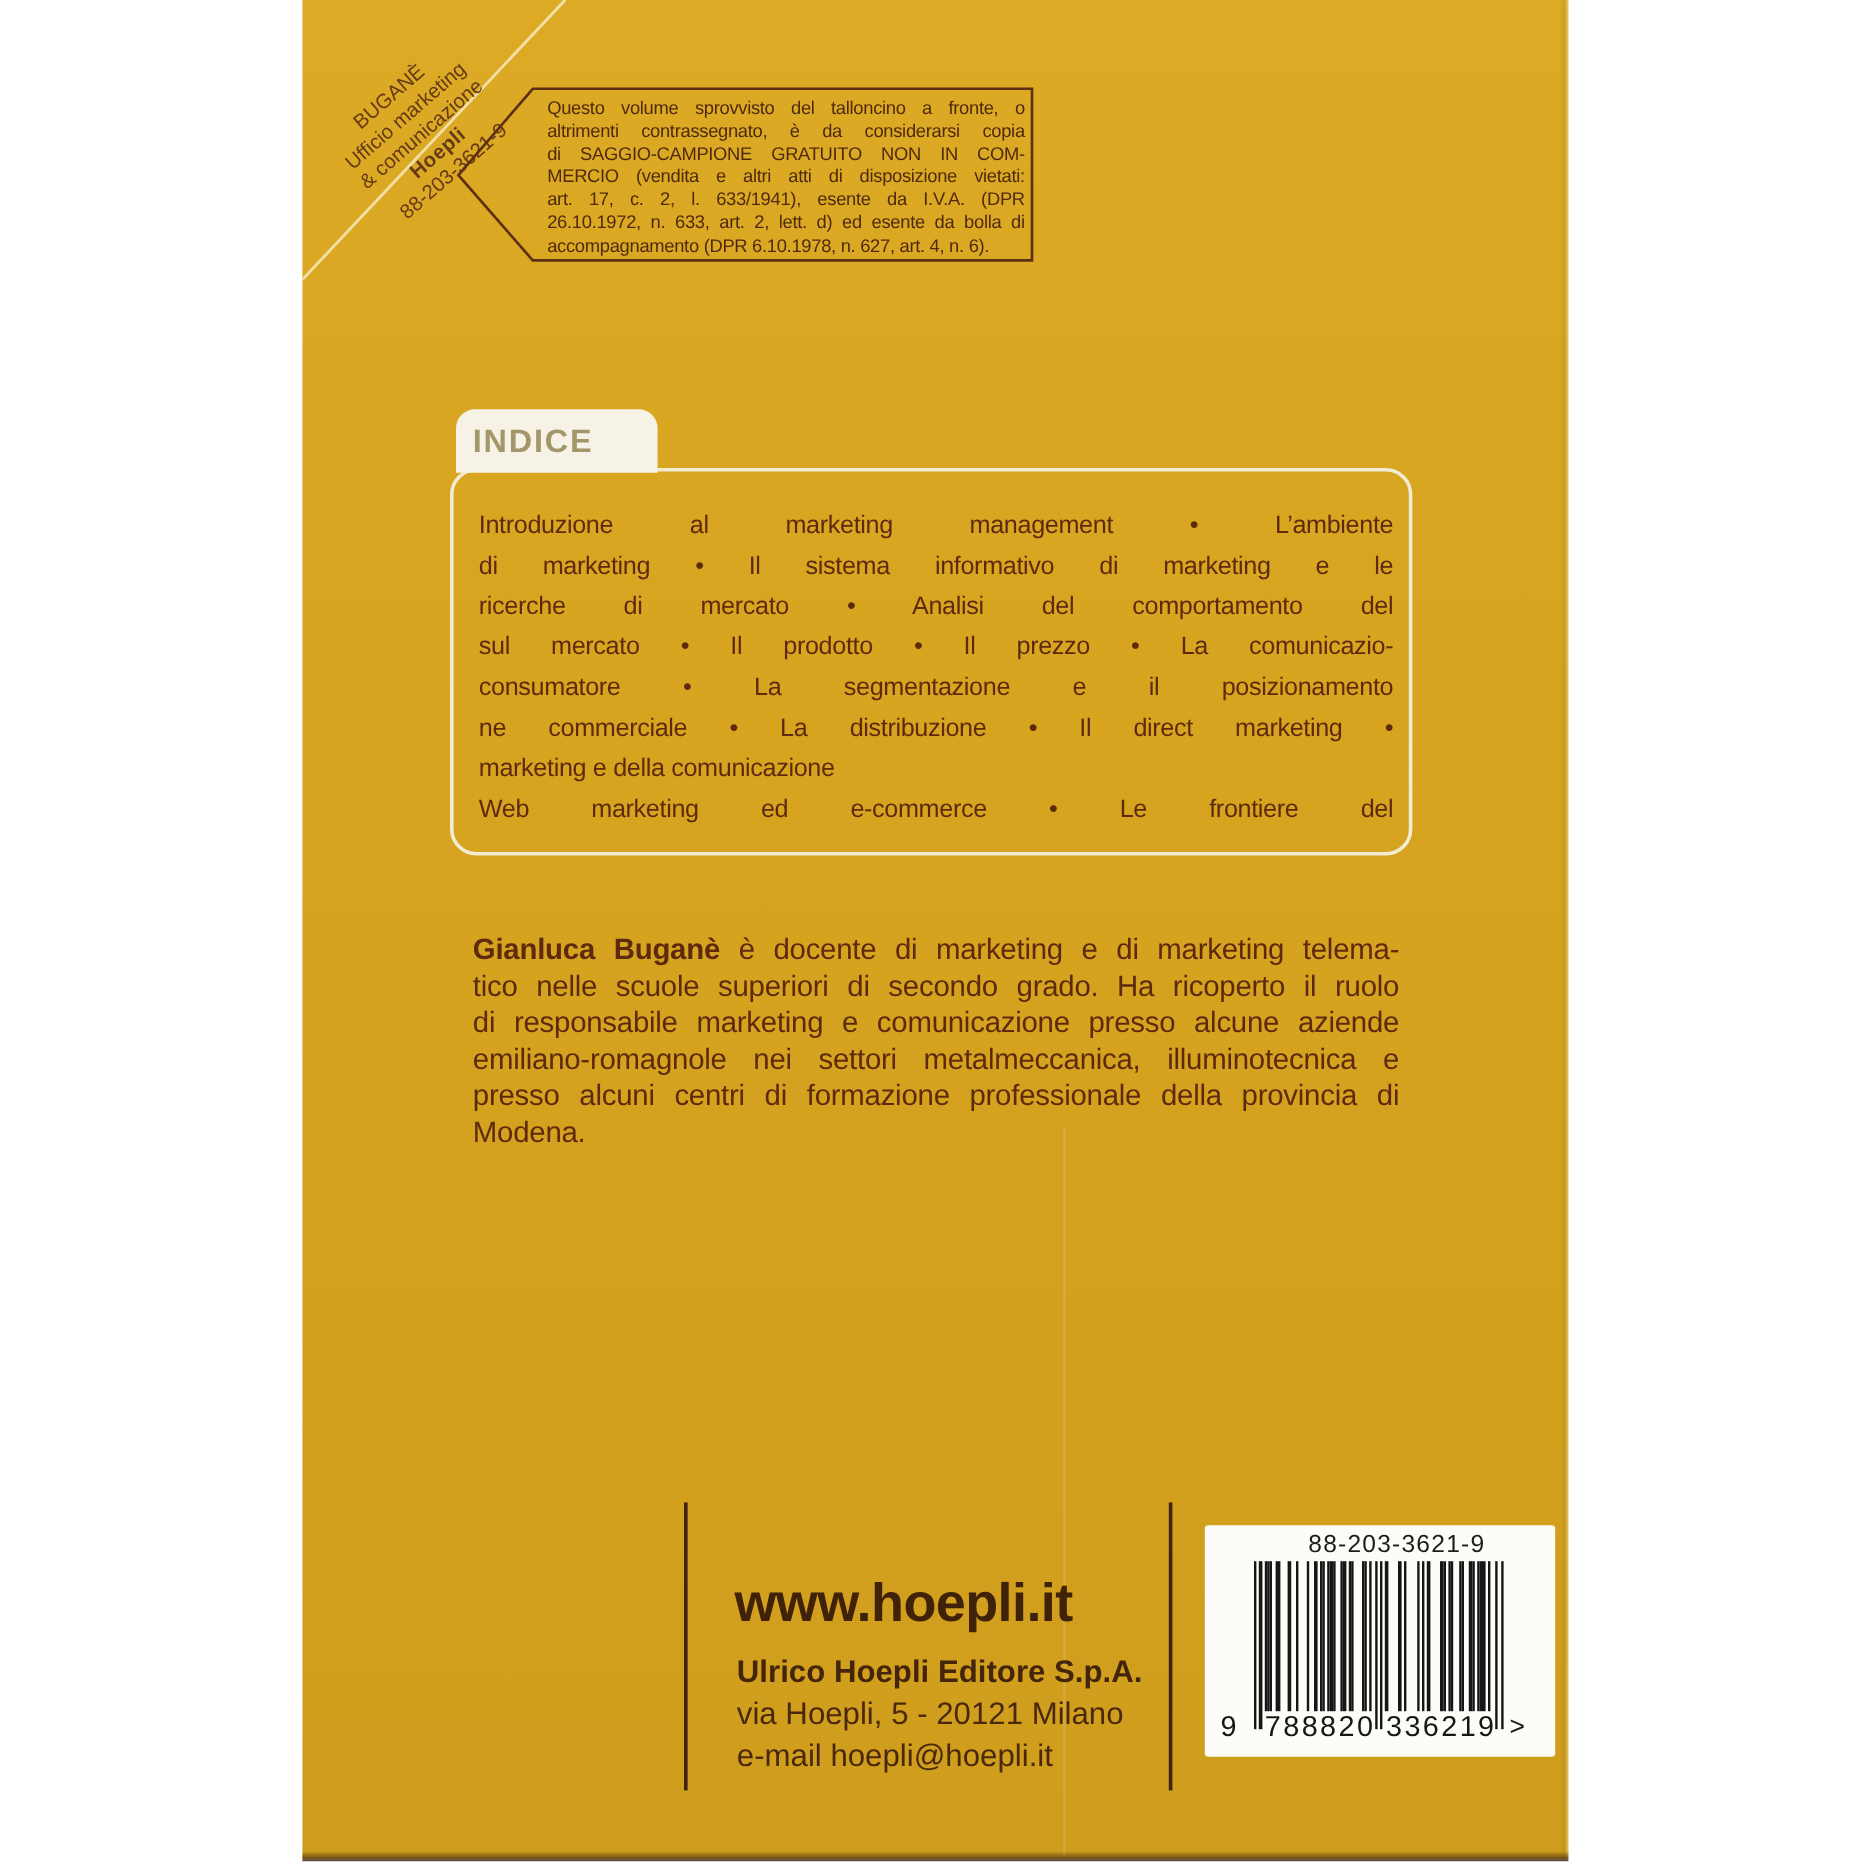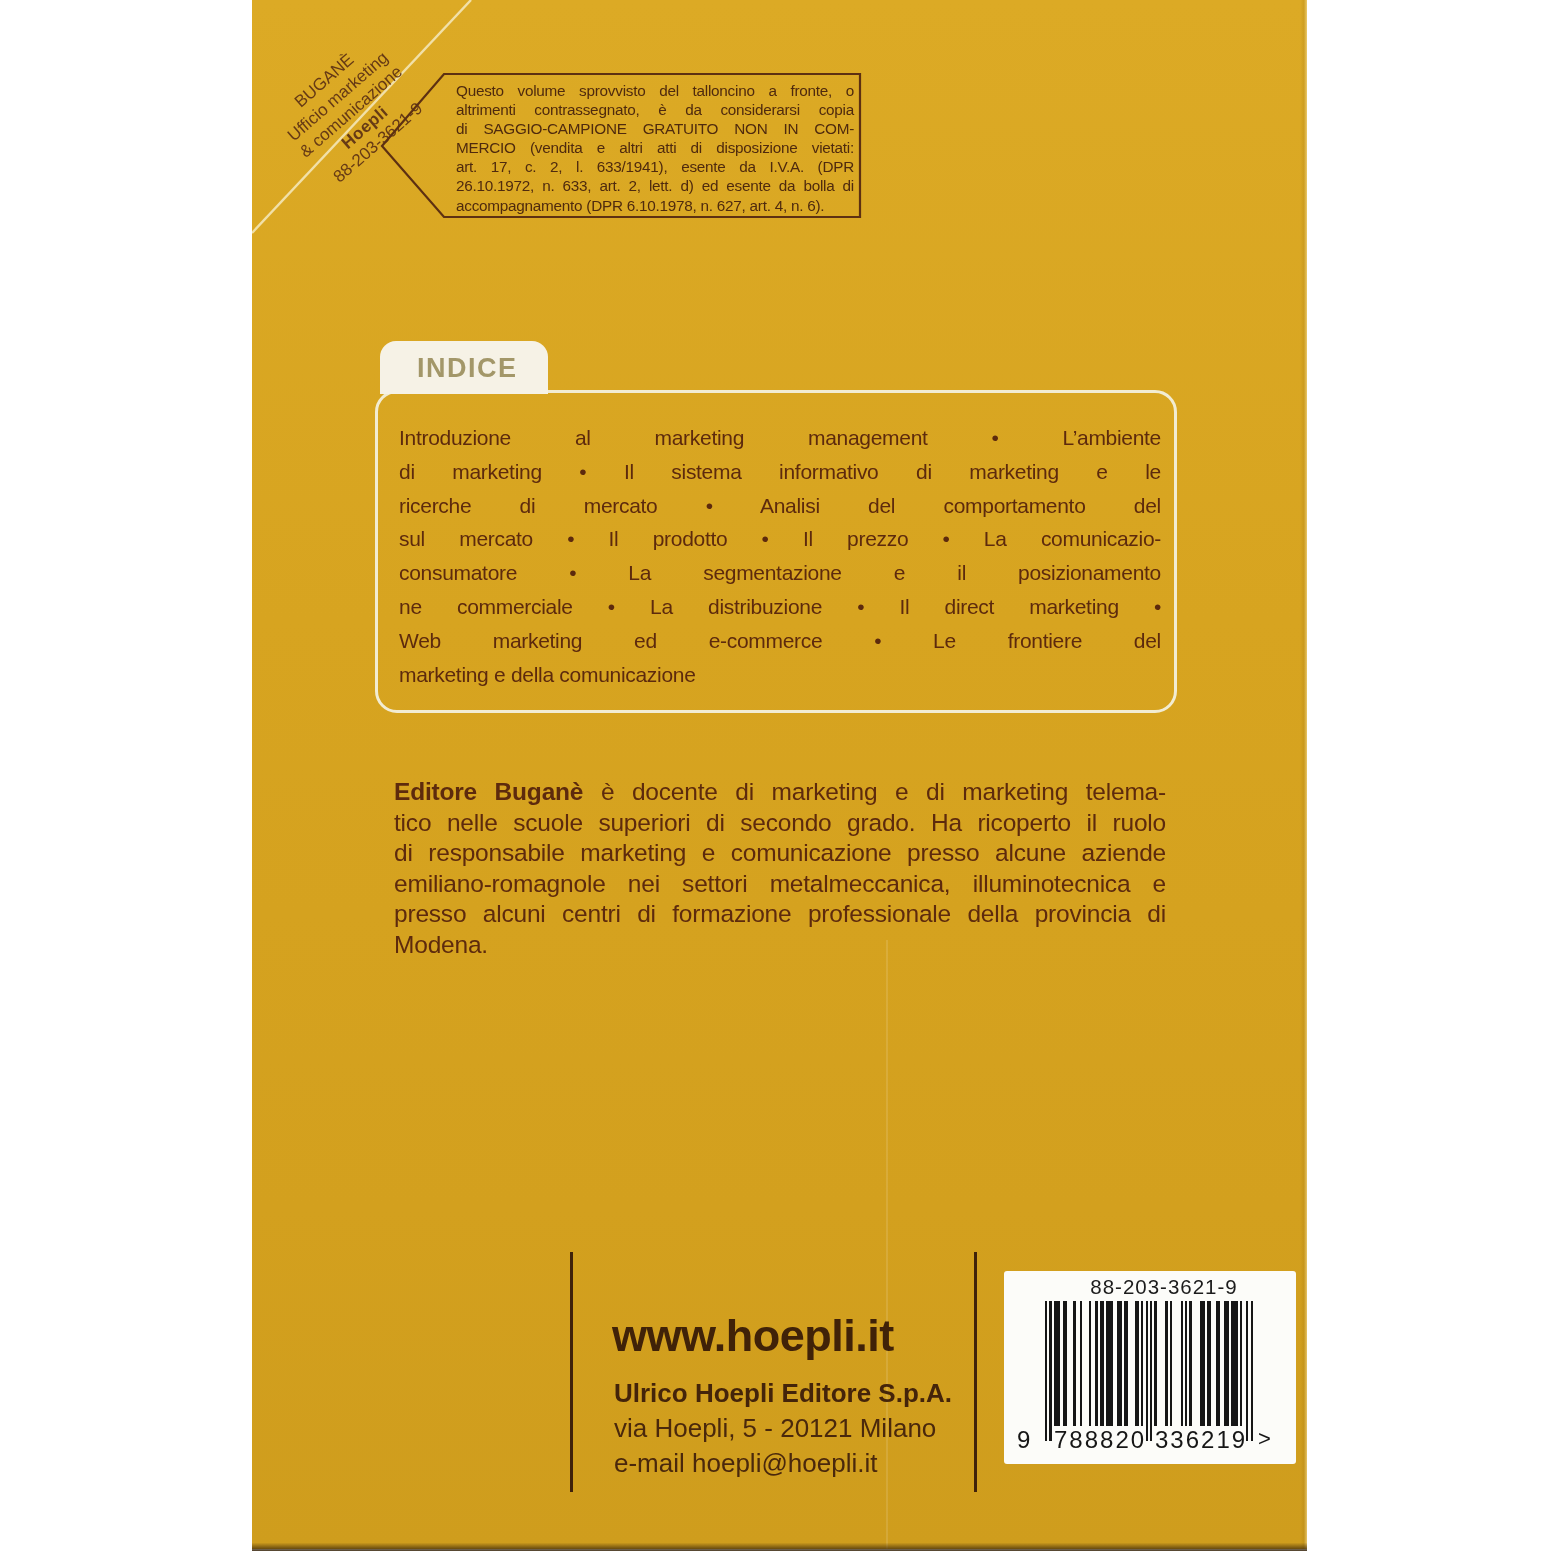--- a/index.html
+++ b/index.html
@@ -49,21 +49,21 @@
 
   
   #indice-box{
     position:absolute;left:123px;top:390px;width:802px;height:323px;
     border:3px solid #f2ecd2;border-radius:22px;box-sizing:border-box;
   }
   #indice-tab{
     position:absolute;left:128px;top:341px;width:168px;height:53px;
     background:#f6f2e6;border-radius:16px 16px 0 0;
     color:#a39769;font-weight:700;font-size:27px;letter-spacing:1.5px;
-    line-height:55px;padding-left:37px;box-sizing:border-box;
+    line-height:55px;padding-left:14px;box-sizing:border-box;
   }
   #indice-text{
     position:absolute;left:147px;top:421px;width:762px;
     color:#5d2a0d;font-size:21px;line-height:33.8px;letter-spacing:-0.3px;
   }
 
   
   #bio-text{
     position:absolute;left:142px;top:777px;width:772px;
     color:#5d2a0d;font-size:24.5px;line-height:30.5px;letter-spacing:-0.2px;
@@ -157,26 +157,26 @@
 
   <div id="indice-box"></div>
   <div id="indice-tab">INDICE</div>
   <div id="indice-text" class="force-justify">
       <div class="line">Introduzione al marketing management • L’ambiente</div>
       <div class="line">di marketing • Il sistema informativo di marketing e le</div>
       <div class="line">ricerche di mercato • Analisi del comportamento del</div>
       <div class="line">sul mercato • Il prodotto • Il prezzo • La comunicazio-</div>
       <div class="line">consumatore •  La segmentazione e il posizionamento</div>
       <div class="line">ne commerciale • La distribuzione • Il direct marketing •</div>
+      <div class="line last">marketing e della comunicazione</div>
       <div class="line">Web marketing ed e-commerce • Le frontiere del</div>
-      <div class="line last">marketing e della comunicazione</div>
     </div>
 
   <div id="bio-text" class="force-justify">
-      <div class="line"><b>Editore Buganè</b> è docente di marketing e di marketing telema-</div>
+      <div class="line"><b>Gianluca Buganè</b> è docente di marketing e di marketing telema-</div>
       <div class="line">tico nelle scuole superiori di secondo grado. Ha ricoperto il ruolo</div>
       <div class="line">di responsabile marketing e comunicazione presso alcune aziende</div>
       <div class="line">emiliano-romagnole nei settori metalmeccanica, illuminotecnica e</div>
       <div class="line">presso alcuni centri di formazione professionale della provincia di</div>
       <div class="line last">Modena.</div>
     </div>
 
   <div id="footer-rule-left" class="footer-rule"></div>
   <div id="footer-rule-right" class="footer-rule"></div>
   <div id="website">www.hoepli.it</div>

